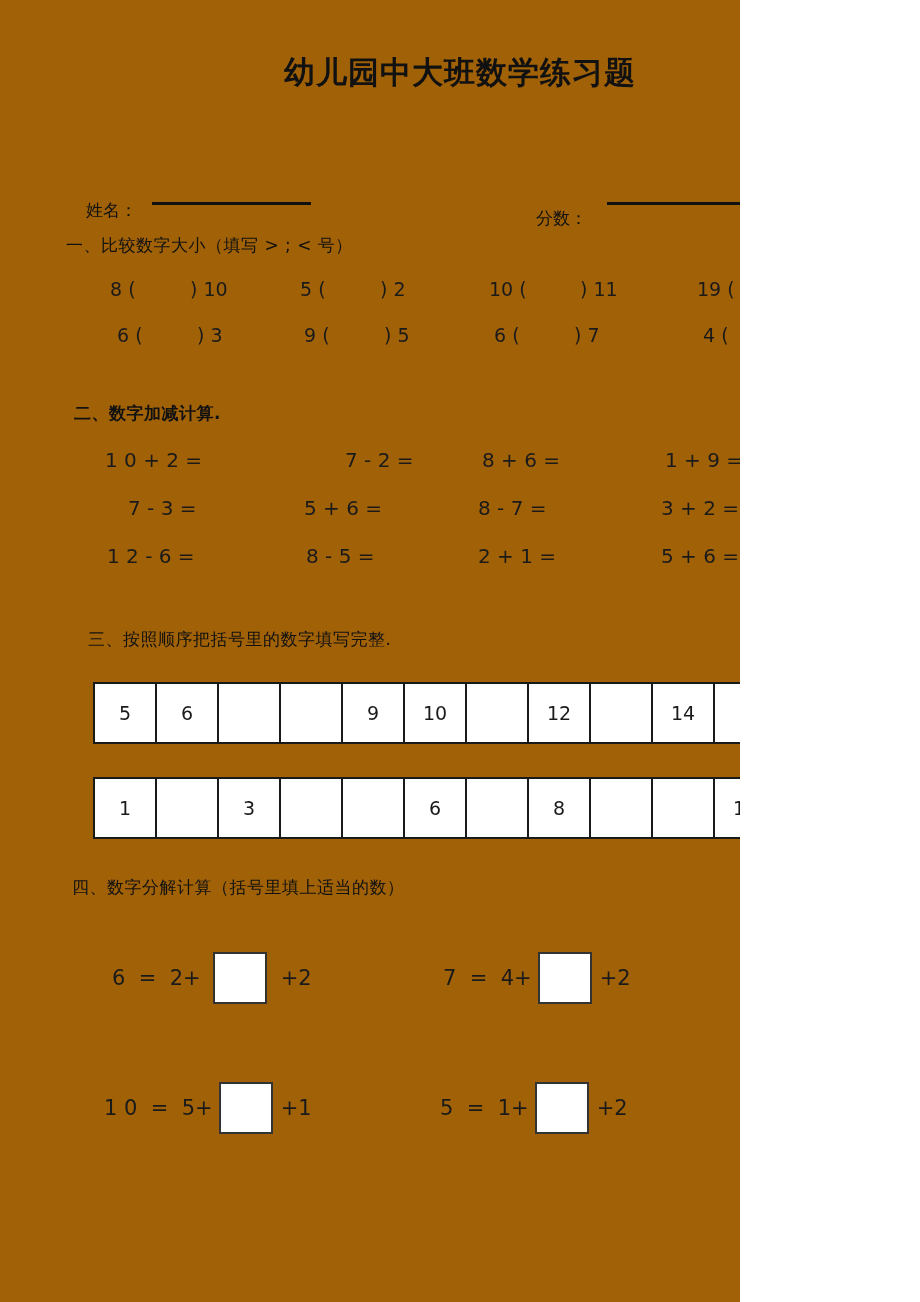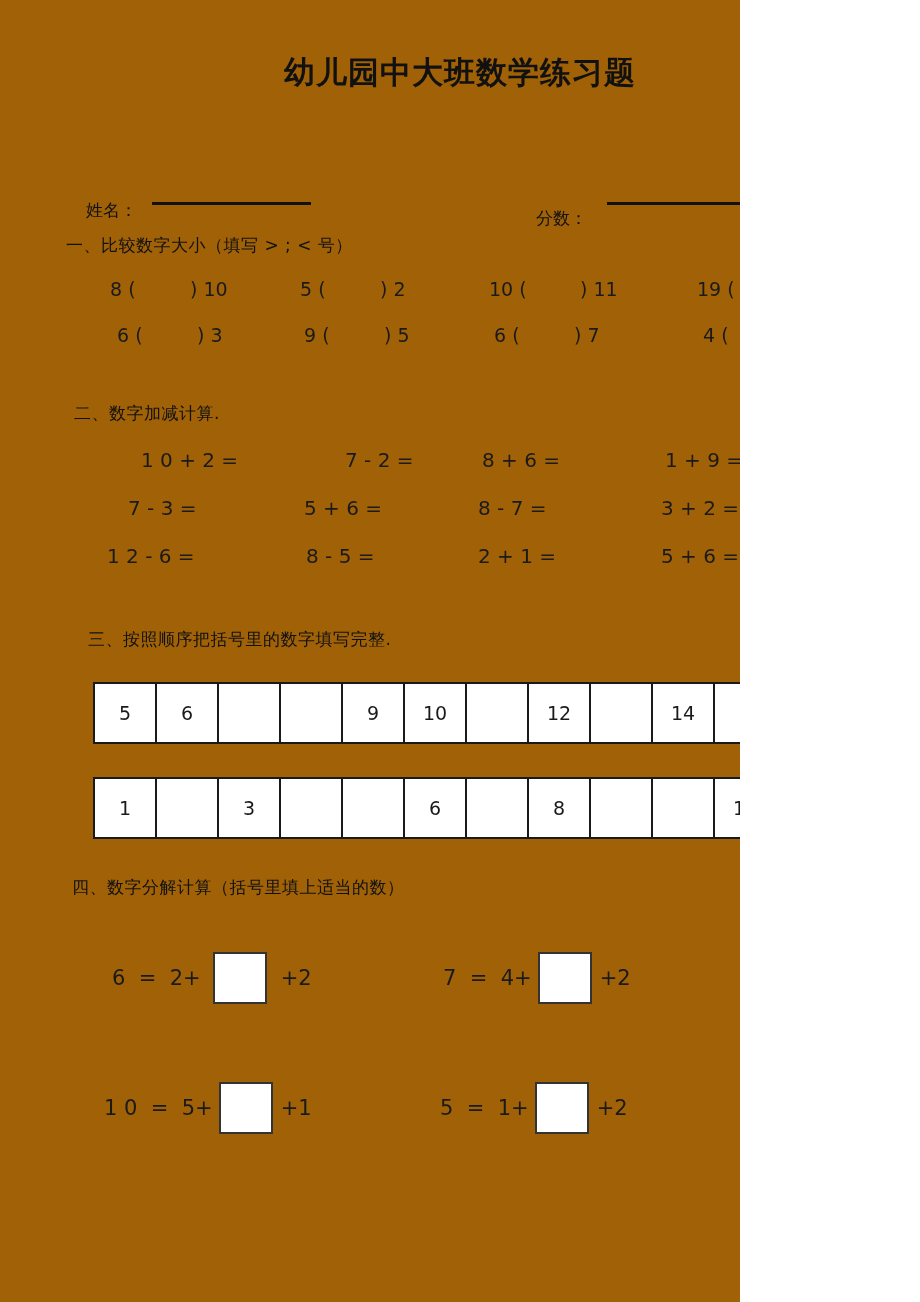--- a/index.html
+++ b/index.html
@@ -58,21 +58,21 @@
 
   
   .section-head {
     position: absolute;
     font-size: 17px;
     color: #111111;
     white-space: nowrap;
     letter-spacing: 0.5px;
   }
   .sec1-head { left: 66px; top: 234px; }
-  .sec2-head { left: 74px; top: 402px; }
+  .sec2-head { left: 74px; top: 402px; font-weight: bold; }
   .sec3-head { left: 88px; top: 628px; }
   .sec4-head { left: 72px; top: 876px; }
 
   
   .cmp-row {
     position: absolute;
     left: 0;
     width: 920px;
     height: 34px;
   }
@@ -179,21 +179,21 @@
       <span class="cmp-item" style="left: 304px;">9 (</span>
       <span class="cmp-item" style="left: 384px;">) 5</span>
       <span class="cmp-item" style="left: 494px;">6 (</span>
       <span class="cmp-item" style="left: 574px;">) 7</span>
       <span class="cmp-item" style="left: 703px;">4 (</span>
       <span class="cmp-item" style="left: 783px;">) 10</span>
     </div>
 
   <div class="section-head sec2-head">二、数字加减计算.</div>
   <div class="calc-row calc-row-1" id="calc-row-1">
-      <span class="calc-item" style="left: 105px; margin-left: 36px;">1 0 + 2 =</span>
+      <span class="calc-item" style="left: 105px;">1 0 + 2 =</span>
       <span class="calc-item" style="left: 309px; margin-left: 36px;">7 - 2 =</span>
       <span class="calc-item" style="left: 482px;">8 + 6 =</span>
       <span class="calc-item" style="left: 665px;">1 + 9 =</span>
     </div>
   <div class="calc-row calc-row-2" id="calc-row-2">
       <span class="calc-item" style="left: 128px;">7 - 3 =</span>
       <span class="calc-item" style="left: 304px;">5 + 6 =</span>
       <span class="calc-item" style="left: 478px;">8 - 7 =</span>
       <span class="calc-item" style="left: 661px;">3 + 2 =</span>
     </div>

